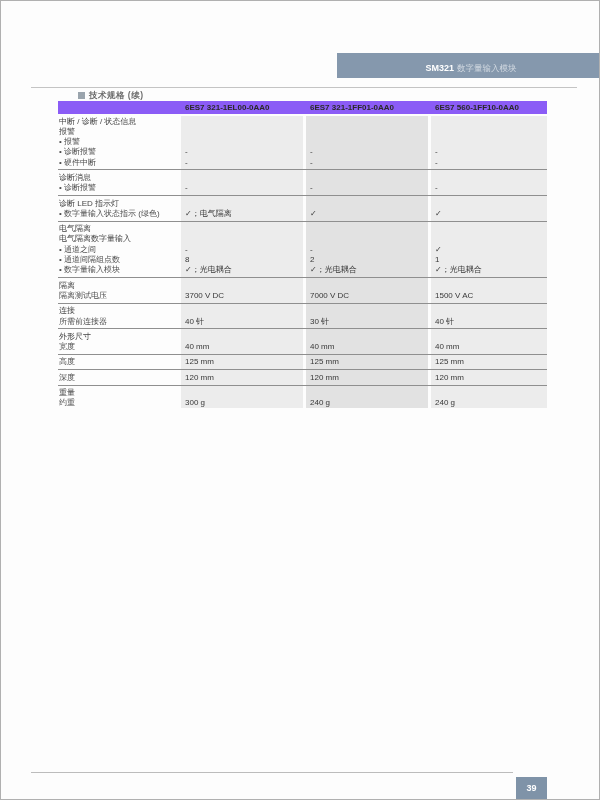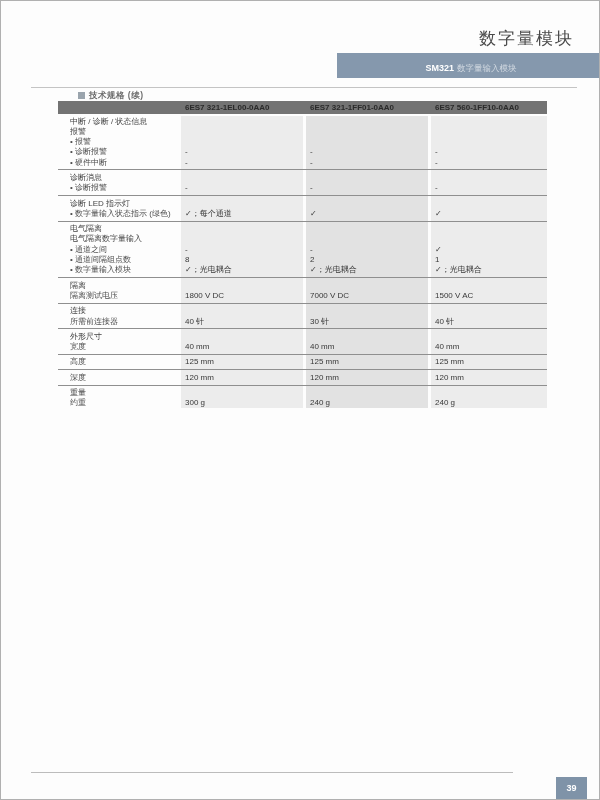--- a/index.html
+++ b/index.html
@@ -18,38 +18,37 @@
         color:#6e6e6e;letter-spacing:0.5px;padding-left:44px;}
   .sq{display:inline-block;width:7px;height:7px;background:#9aa4ad;margin-right:4px;
         vertical-align:-1px;}
   .table-wrap{position:absolute;left:57px;top:100px;width:489px;}
   .band{position:absolute;top:15px;bottom:0;z-index:0;}
   .band1{left:123px;width:122px;background:#ececec;}
   .band2{left:248px;width:122px;background:#e2e2e2;}
   .band3{left:373px;width:116px;background:#ececec;}
   .grid{position:relative;z-index:1;display:grid;
         grid-template-columns:123px 125px 125px 116px;font-size:8px;}
-  .th{background:#737373;height:13px;line-height:13px;font-weight:bold;color:#2a2a2a;
+  .th{background:#8b5cf6;height:13px;line-height:13px;font-weight:bold;color:#2a2a2a;
         padding-left:4px;box-sizing:border-box;margin-bottom:2px;}
   .th.lab{padding-left:1px;}
   .cell{line-height:9.8px;min-height:9.8px;padding-top:0.5px;box-sizing:border-box;}
-  .cell.label{padding-left:1px;color:#4d4d4d;padding-right:4px;margin-left:11px;}
+  .cell.label{padding-left:1px;color:#4d4d4d;padding-right:4px;}
   .cell.label.sec{color:#444;}
   .cell.val{padding-left:4px;color:#383838;}
   .sep{grid-column:1/-1;height:1px;background:#8f8f8f;margin:2px 0 2px 0;}
   .footer-rule{position:absolute;left:30px;top:771px;width:482px;height:1px;background:#bcbcbc;}
   .page-num{position:absolute;left:515px;top:776px;width:31px;height:23px;background:#7f93a8;
-        color:#fff;font-size:9px;font-weight:bold;text-align:center;line-height:23px;margin-left:40px;}
+        color:#fff;font-size:9px;font-weight:bold;text-align:center;line-height:23px;}
 </style>
 </head>
 <body>
 
 <div class="page">
 
-  <div class="doc-title">数字量模块</div>
 
   <div class="title-bar">
     <span class="bar-product">SM321</span><span class="bar-text">数字量输入模块</span>
   </div>
 
   <div class="header-rule"></div>
 
   <div class="section-heading">
     <span class="sq"></span><span>技术规格 (续)</span>
   </div>
@@ -91,21 +90,21 @@
         <div class="cell label">• 诊断报警</div>
         <div class="cell val">-</div>
         <div class="cell val">-</div>
         <div class="cell val">-</div>
         <div class="sep"></div>
         <div class="cell label sec">诊断 LED 指示灯</div>
         <div class="cell val"></div>
         <div class="cell val"></div>
         <div class="cell val"></div>
         <div class="cell label">• 数字量输入状态指示 (绿色)</div>
-        <div class="cell val">✓；每个通道</div>
+        <div class="cell val">✓；电气隔离</div>
         <div class="cell val">✓</div>
         <div class="cell val">✓</div>
         <div class="sep"></div>
         <div class="cell label sec">电气隔离</div>
         <div class="cell val"></div>
         <div class="cell val"></div>
         <div class="cell val"></div>
         <div class="cell label sec">电气隔离数字量输入</div>
         <div class="cell val"></div>
         <div class="cell val"></div>
@@ -121,21 +120,21 @@
         <div class="cell label">• 数字量输入模块</div>
         <div class="cell val">✓；光电耦合</div>
         <div class="cell val">✓；光电耦合</div>
         <div class="cell val">✓；光电耦合</div>
         <div class="sep"></div>
         <div class="cell label sec">隔离</div>
         <div class="cell val"></div>
         <div class="cell val"></div>
         <div class="cell val"></div>
         <div class="cell label">隔离测试电压</div>
-        <div class="cell val">1800 V DC</div>
+        <div class="cell val">3700 V DC</div>
         <div class="cell val">7000 V DC</div>
         <div class="cell val">1500 V AC</div>
         <div class="sep"></div>
         <div class="cell label sec">连接</div>
         <div class="cell val"></div>
         <div class="cell val"></div>
         <div class="cell val"></div>
         <div class="cell label">所需前连接器</div>
         <div class="cell val">40 针</div>
         <div class="cell val">30 针</div>

